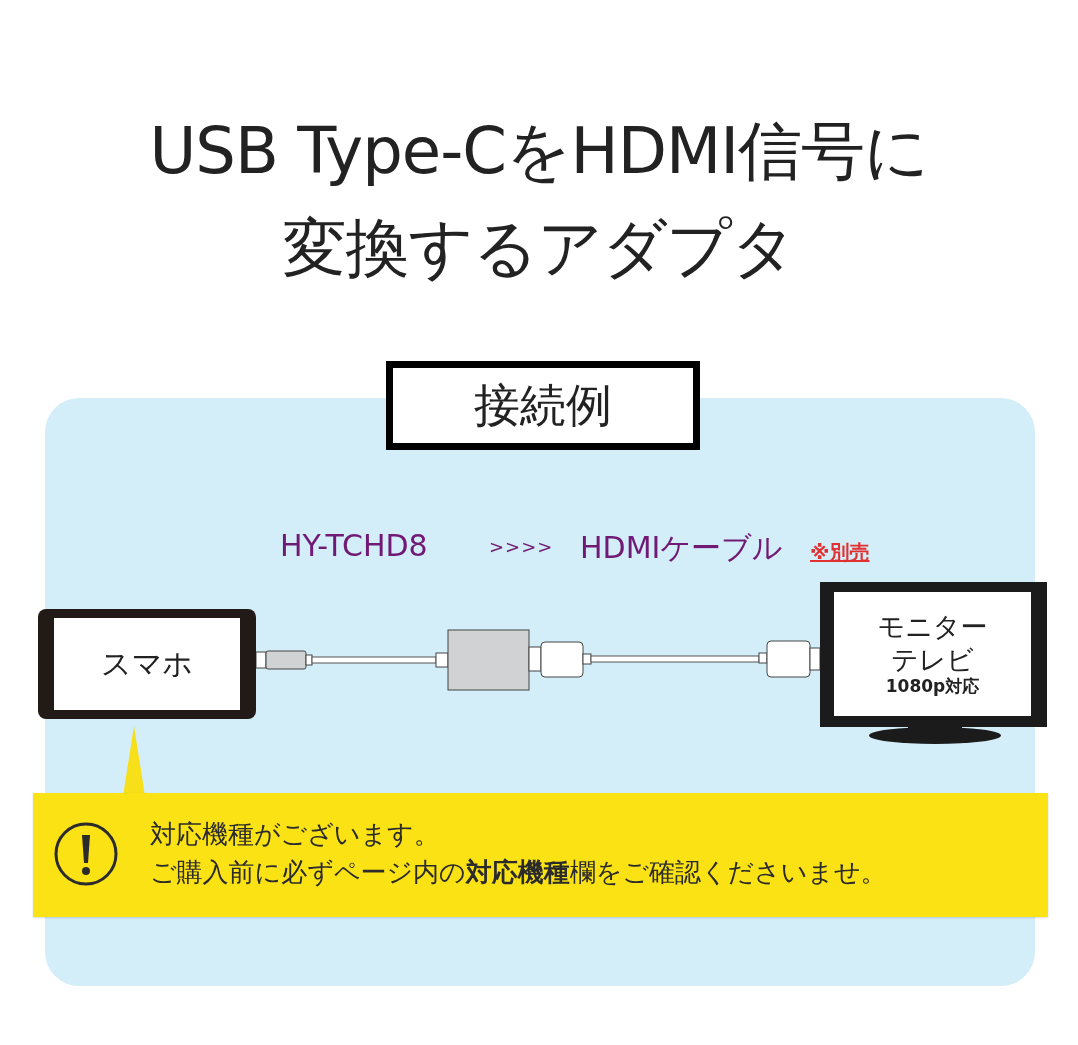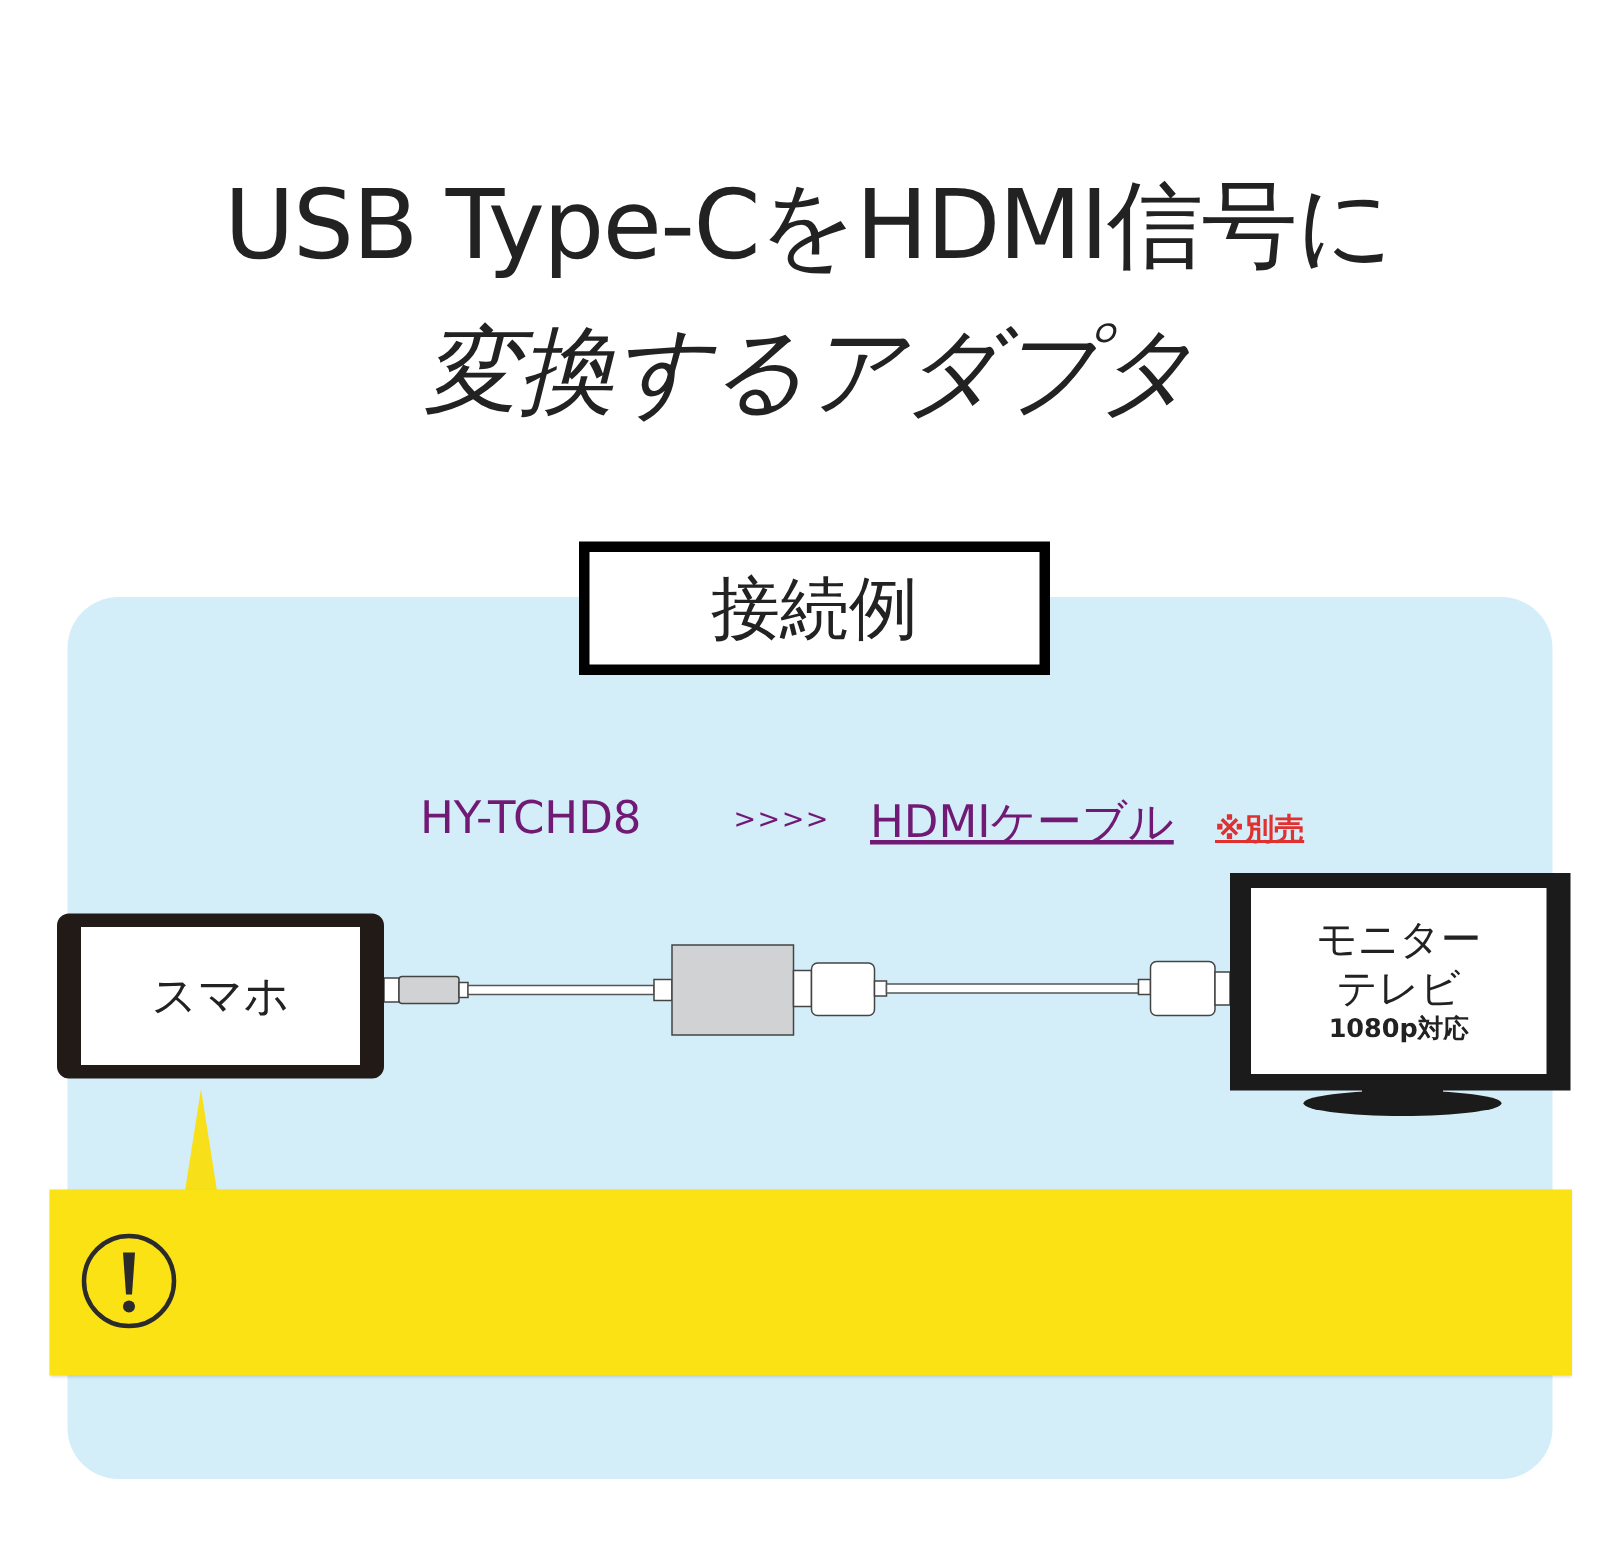--- a/index.html
+++ b/index.html
@@ -1,32 +1,32 @@
 <!DOCTYPE html>
 <html><head>
 <meta charset="utf-8">
 <style>
   html, body { margin:0; padding:0; }
   body { width:1078px; height:1045px; background:#ffffff; position:relative; overflow:hidden;
          font-family:"DejaVu Sans","Liberation Sans",sans-serif; color:#222; }
   .title { position:absolute; left:0; width:1078px; text-align:center; color:#222;
            font-size:64px; line-height:86px; letter-spacing:-1px; }
   .title.l1 { top:108px; }
-  .title.l2 { top:205px;font-style:italic; }
+  .title.l2 { top:205px; }
   .panel { position:absolute; left:45px; top:398px; width:990px; height:588px;
            background:#d3eef9; border-radius:34px; }
   .label-box { position:absolute; left:386px; top:361px; width:314px; height:89px;
                background:#ffffff; border:7px solid #000000; box-sizing:border-box;
                display:flex; align-items:center; justify-content:center;
                font-size:46px; color:#222; }
   .caption { position:absolute; top:528px; height:40px; font-size:30px; color:#701a75;
              white-space:nowrap; }
   .cap-model { left:280px; }
   .cap-arrows { left:489px; top:536px; font-size:18px; letter-spacing:1px; }
-  .cap-cable { left:580px;text-decoration:underline; }
+  .cap-cable { left:580px; }
   .cap-note { left:810px; top:539px; font-size:20px; color:#e03030; font-weight:bold;text-decoration:underline; }
   .phone { position:absolute; left:38px; top:609px; width:218px; height:110px;
            background:#221a16; border-radius:8px;text-align:right; }
   .phone-screen { position:absolute; left:16px; top:9px; width:186px; height:92px;
                   background:#fff; display:flex; align-items:center; justify-content:center;
                   font-size:30px; color:#222; }
   .tv { position:absolute; left:820px; top:582px; width:227px; height:145px;
         background:#1b1b1b; }
   .tv-screen { position:absolute; left:14px; top:10px; width:197px; height:124px;
                background:#fff; text-align:center; color:#222; }
@@ -98,13 +98,17 @@
 </div>
 
 <div class="pointer"></div>
 
 <div class="notice">
   <svg class="notice-icon" viewBox="0 0 66 66">
     <circle cx="33" cy="33" r="30" fill="none" stroke="#2b2b2b" stroke-width="3"></circle>
     <path d="M29 14 L37 14 L35 42 L31 42 Z" fill="#2b2b2b"></path>
     <circle cx="33" cy="50" r="4" fill="#2b2b2b"></circle>
   </svg>
+  <div class="notice-text">
+    <div>対応機種がございます。</div>
+    <div><span>ご購入前に必ずページ内の</span><b>対応機種</b><span>欄をご確認くださいませ。</span></div>
+  </div>
 </div>
 
 </body></html>

